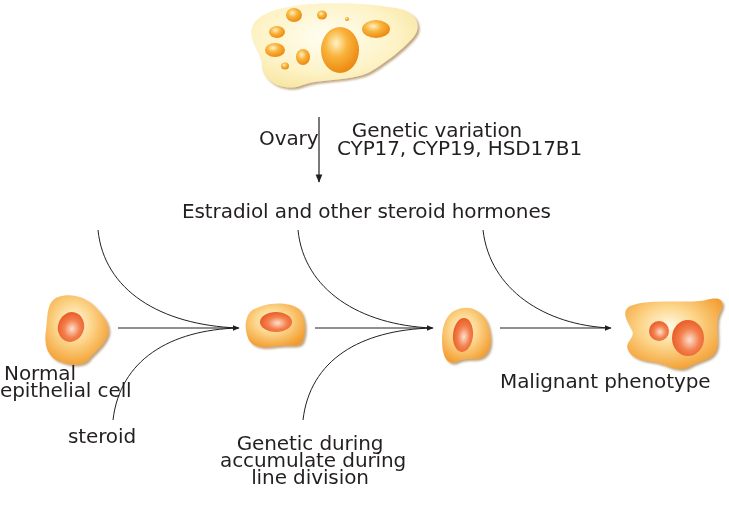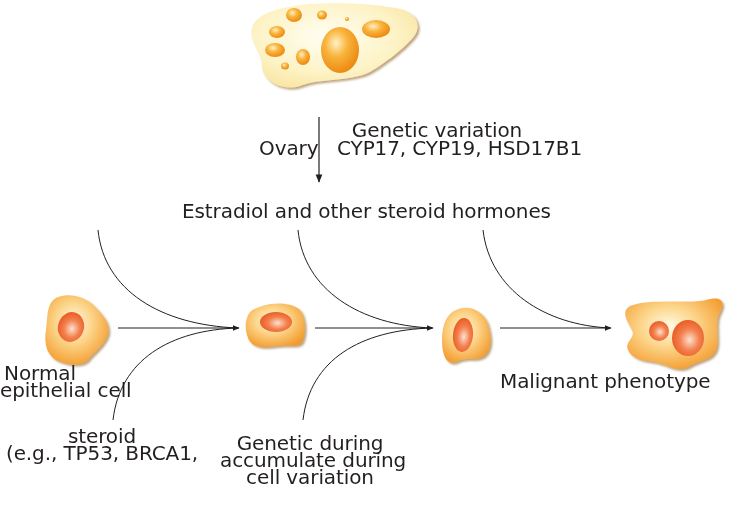--- a/index.html
+++ b/index.html
@@ -82,34 +82,33 @@
     <ellipse cx="463" cy="335" rx="10" ry="17" fill="url(#nucGrad)" transform="rotate(5 463 335)"></ellipse>
   </g>
 
   <g>
     <path filter="url(#shadow)" d="M630,306 C650,298 690,304 706,300 C720,296 726,300 720,312 C714,322 720,340 716,350 C712,360 700,360 690,366 C678,374 666,364 654,362 C640,360 632,358 628,350 C624,342 636,338 632,330 C628,322 620,312 630,306 Z" fill="url(#cellGrad)"></path>
     <ellipse cx="659" cy="331" rx="10" ry="10" fill="url(#nucGrad)"></ellipse>
     <ellipse cx="688" cy="338" rx="16" ry="18" fill="url(#nucGrad)"></ellipse>
   </g>
 </svg>
 
-<div class="lbl" style="left:259px; top:140px;">Ovary</div>
+<div class="lbl" style="left:259px; top:130px;">Ovary</div>
 <div class="lbl" style="left:337px; top:122px; width:200px;">Genetic variation</div>
 <div class="lbl" style="left:337px; top:140px; width:200px;">CYP17, CYP19, HSD17B1</div>
 <div class="lbl" style="left:182px; top:203px;">Estradiol and other steroid hormones</div>
 
 <div class="lbl" style="left:0px; top:365px; width:80px;">
   <div>Normal</div>
   <div>epithelial cell</div>
 </div>
 
 <div class="lbl" style="left:500px; top:373px;">Malignant phenotype</div>
 
 <div class="lbl" style="left:2px; top:428px; width:200px;">
   <div>steroid</div>
-  <div>(e.g., TP53, BRCA1,</div>
 </div>
 
 <div class="lbl" style="left:220px; top:435px; width:180px;">
   <div>Genetic during</div>
   <div>accumulate during</div>
-  <div>cell variation</div>
+  <div>line division</div>
 </div>
 
 </body></html>

